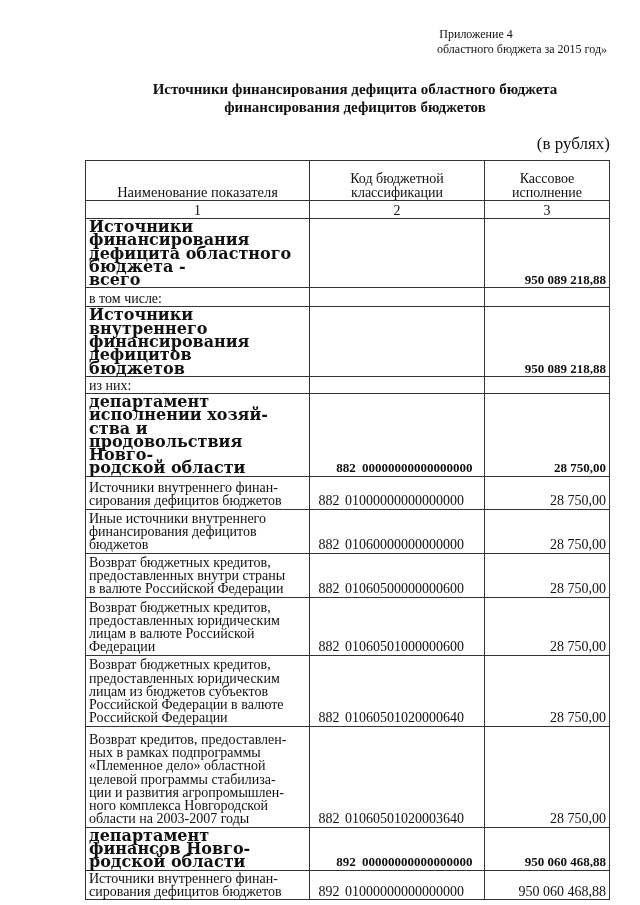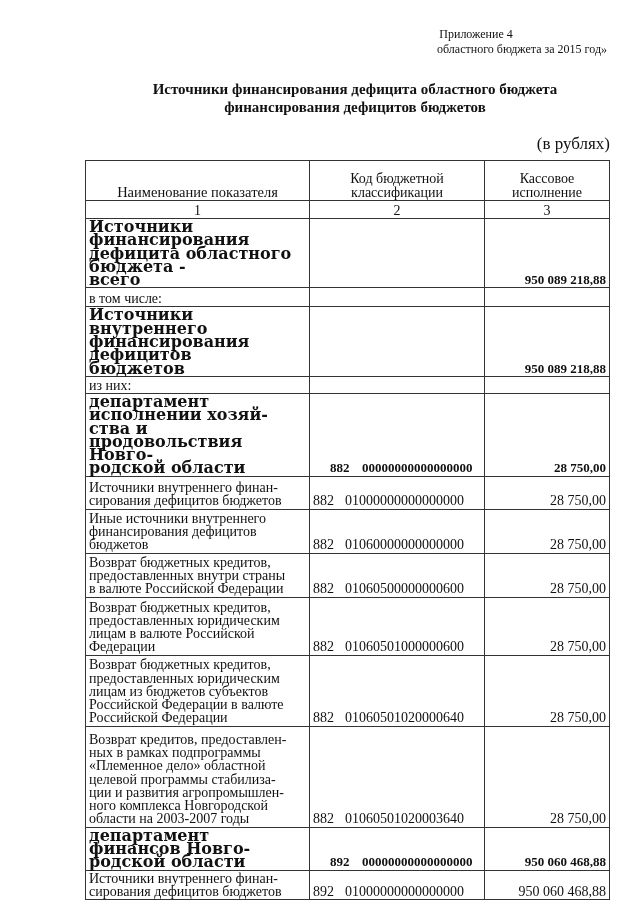--- a/index.html
+++ b/index.html
@@ -31,21 +31,21 @@
       font-weight: normal;
     }
     col.c1 { width: 224px; }
     col.c2 { width: 175px; }
     col.c3 { width: 125px; }
     th.hdr { vertical-align: middle; text-align: center; height: 37px; }
     .hdr-name { font-size: 14.5px; }
     .numrow td { text-align: center; height: 15px; vertical-align: middle; padding: 0; }
     td.name { text-align: left; }
     td.code { white-space: nowrap; padding-left: 6px; }
-    td.code .adm { display: inline-block; width: 32px; }
+    td.code .adm { display: inline-block; width: 32px; text-align: center; }
     td.amount { text-align: right; white-space: nowrap; }
     tr.bold td { font-weight: bold; font-family: "DejaVu Serif", serif; font-size: 16px; }
     tr.bold td.code, tr.bold td.amount { font-family: "Liberation Serif", serif; font-size: 13px; padding-left: 20px; }
     tr.plain td { font-size: 14px; margin-top: 16px; }
     td.amount, td.code { font-size: 14.5px; }
   </style>
 </head>
 <body>
 
 <div class="appendix">

